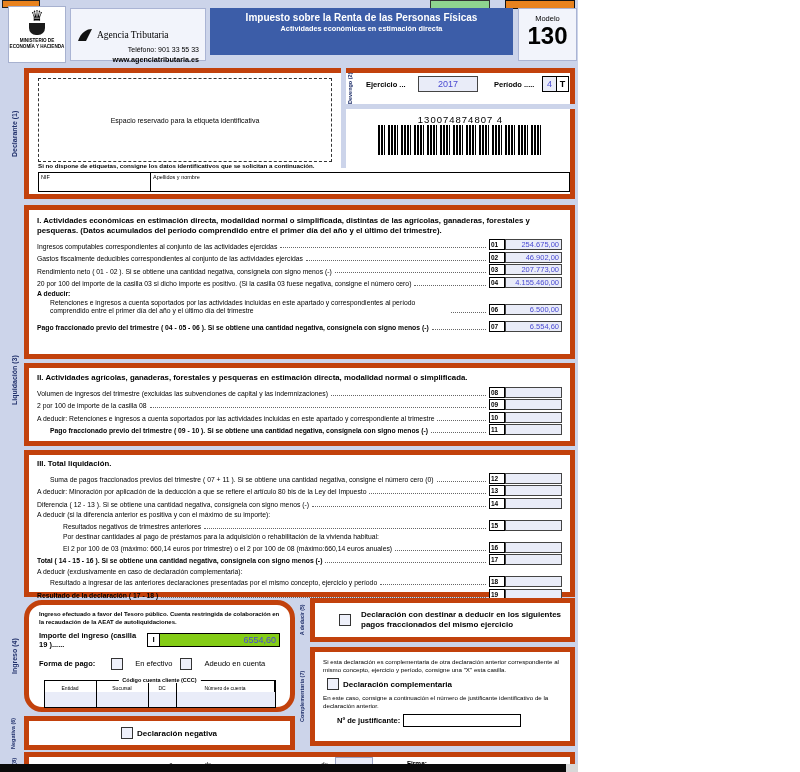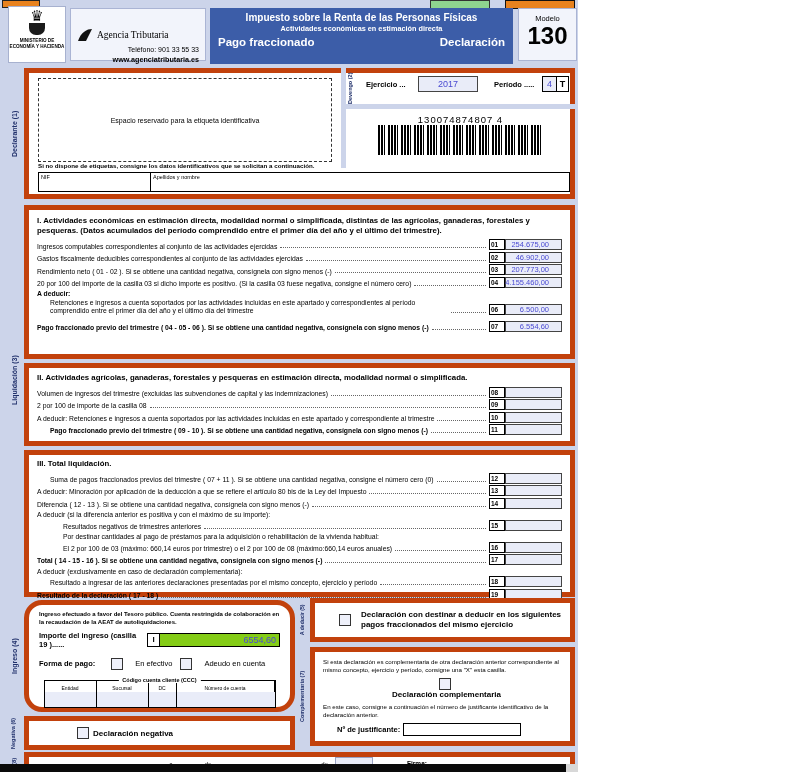--- a/index.html
+++ b/index.html
@@ -15,21 +15,21 @@
   
   #ministry-box{left:8px;top:6px;width:58px;height:57px;background:#fff;border:1px solid #a7b1cf;box-sizing:border-box;text-align:center;}
   #ministry-box .emblem{font-size:15px;line-height:14px;margin-top:2px;}
   #ministry-box .shield{width:16px;height:12px;background:#1b1b1b;border-radius:0 0 7px 7px;margin:0 auto;}
   #ministry-box .mname{font-size:4.6px;font-weight:bold;line-height:1.25;margin-top:3px;}
   #agency-box{left:70px;top:8px;width:136px;height:53px;background:#f2f4fb;border:1px solid #aab4d4;box-sizing:border-box;padding:19px 6px;}
   #agency-box .logo-row{display:flex;align-items:center;gap:4px;}
   #agency-box .at-name{font-family:"Liberation Serif",serif;font-size:9.5px;}
   #agency-box .phone{font-size:7px;text-align:right;margin-top:4px;}
   #agency-box .web{font-size:7.2px;font-weight:bold;text-align:right;margin-top:2px;}
-  #title-box{left:210px;top:8px;width:303px;height:56px;background:#3c5da8;color:#fff;box-sizing:border-box;padding:4px 8px;}
+  #title-box{left:210px;top:8px;width:303px;height:47px;background:#3c5da8;color:#fff;box-sizing:border-box;padding:4px 8px;}
   #title-box .t1{font-size:10px;font-weight:bold;text-align:center;}
   #title-box .t2{font-size:7.3px;font-weight:bold;text-align:center;margin-top:1px;}
   #title-box .t3{display:flex;justify-content:space-between;font-size:11.5px;font-weight:bold;margin-top:3px;}
   #model-box{left:518px;top:8px;width:59px;height:53px;background:#f2f4fb;border:1px solid #aab4d4;box-sizing:border-box;text-align:center;}
   #model-box .m1{font-size:7.5px;margin-top:5px;}
   #model-box .m2{font-size:24px;font-weight:bold;line-height:1.1;}
   
   #declarante-panel{left:24px;top:68px;width:551px;height:131px;}
   #dec-gap{left:341px;top:68px;width:5px;height:100px;background:#ccd4ea;}
   #dev-gap{left:346px;top:104px;width:229px;height:5px;background:#ccd4ea;}
@@ -52,21 +52,21 @@
   #tab-liquidacion{left:6px;top:300px;width:16px;height:160px;}
   #s1-panel{left:24px;top:205px;width:551px;height:154px;padding:6px 8px 4px;}
   #s2-panel{left:24px;top:363px;width:551px;height:83px;padding:5px 8px 4px;}
   #s3-panel{left:24px;top:450px;width:551px;height:147px;padding:4px 8px 4px;}
   .sec-title{font-size:7.8px;font-weight:bold;line-height:1.25;margin-bottom:4px;}
   .lrow{display:flex;align-items:flex-end;margin:1.5px 0;}
   .lrow .lab{font-size:6.8px;line-height:1.15;}
   .lrow .lab.b{font-weight:bold;}
   .lrow .leader{flex:1;border-bottom:1px dotted #666;margin:0 3px 2px 3px;min-width:6px;}
   .bnum{width:16px;height:11px;border:1px solid #000;background:#fff;font-size:6.5px;font-weight:bold;display:flex;align-items:center;padding-left:1px;box-sizing:border-box;flex:none;}
-  .bval{width:57px;height:11px;border:1px solid #444;background:#e9ecf8;color:#4a4ad2;font-size:7.5px;display:flex;align-items:center;justify-content:flex-end;padding-right:12px;box-sizing:border-box;flex:none;}
+  .bval{width:57px;height:11px;border:1px solid #444;background:#e9ecf8;color:#4a4ad2;font-size:7.5px;display:flex;align-items:center;justify-content:flex-end;padding-right:2px;box-sizing:border-box;flex:none;}
   .hline{font-size:6.8px;margin:2.5px 0 1px;}
   .hline.b{font-weight:bold;}
   .ind1{padding-left:13px;}
   .ind2{padding-left:26px;}
   .w400{width:398px;flex:none;}
   .mt6{margin-top:6px;align-items:flex-end;}
   
   #tab-ingreso{left:6px;top:602px;width:16px;height:108px;}
   #ingreso-panel{left:24px;top:600px;width:271px;height:112px;padding:6px 10px;border-radius:18px;}
   #ingreso-panel .note{font-size:6px;font-weight:bold;line-height:1.3;}
@@ -86,27 +86,27 @@
   .ccc .hc:last-child{border-right:none;}
   .ccc .bc{height:15px;background:#e9ecf8;border-right:1px solid #000;}
   .ccc .bc:last-child{border-right:none;}
   
   #tab-adeducir{left:296px;top:598px;width:13px;height:44px;font-size:5px;}
   #adeducir-panel{left:310px;top:598px;width:265px;height:44px;display:flex;align-items:center;padding:0 8px 0 24px;}
   #adeducir-panel .dl{font-size:8px;font-weight:bold;line-height:1.25;margin-left:10px;}
   #tab-comp{left:296px;top:647px;width:13px;height:99px;font-size:5.5px;}
   #comp-panel{left:310px;top:647px;width:265px;height:99px;padding:6px 8px;}
   #comp-panel .intro,#comp-panel .note2{font-size:6.2px;line-height:1.3;}
-  #comp-panel .cbrow{display:flex;align-items:center;margin:4px 0 4px 4px;flex-direction:column;}
+  #comp-panel .cbrow{display:flex;align-items:center;margin:4px 0 4px 4px;}
   #comp-panel .cbrow .cbl{font-size:8px;font-weight:bold;}
   .just-row{display:flex;align-items:center;margin:4px 0 0 14px;}
   .just-row .jlab{font-size:7.5px;font-weight:bold;}
   .just-row .jbox{width:118px;height:13px;border:1px solid #000;background:#fff;margin-left:3px;box-sizing:border-box;}
   #tab-negativa{left:6px;top:714px;width:16px;height:38px;font-size:5.5px;}
-  #negativa-panel{left:24px;top:716px;width:271px;height:34px;display:flex;align-items:center;padding-left:48px;}
+  #negativa-panel{left:24px;top:716px;width:271px;height:34px;display:flex;align-items:center;padding-left:92px;}
   #negativa-panel .cbl{font-size:8px;font-weight:bold;}
   #tab-8{left:6px;top:752px;width:16px;height:18px;font-size:6px;}
   #firma-panel{left:24px;top:752px;width:551px;height:20px;padding:4px 0 0 16px;display:flex;align-items:flex-end;}
   .dline{border-bottom:1px solid #000;height:8px;}
   .dl1{width:118px;} .dl2{width:26px;} .dl3{width:104px;}
   .dtxt{font-size:6px;margin:0 3px;}
   .ybox{width:38px;height:10px;background:#e9ecf8;border:1px solid #9aa3c4;box-sizing:border-box;margin-left:4px;}
   .firma-lab{font-size:6.5px;font-weight:bold;margin-left:34px;}
   #blackbar{left:0;top:764px;width:566px;height:8px;background:#0a0a0a;}
   #graybar{left:566px;top:764px;width:12px;height:8px;background:#d8d8d8;}
@@ -131,24 +131,20 @@
           <path d="M1 13 C4 4 10 1 15 1 L9 13 Z" fill="#111"></path>
         </svg>
       <span class="at-name">Agencia Tributaria</span>
     </div>
     <div class="phone">Teléfono: 901 33 55 33</div>
     <div class="web">www.agenciatributaria.es</div>
   </div>
   <div class="abs" id="title-box">
     <div class="t1">Impuesto sobre la Renta de las Personas Físicas</div>
     <div class="t2">Actividades económicas en estimación directa</div>
-    <div class="t3">
-      <span>Pago fraccionado</span>
-      <span>Declaración</span>
-    </div>
   </div>
   <div class="abs" id="model-box">
     <div class="m1">Modelo</div>
     <div class="m2">130</div>
   </div>
 
   <div class="abs panel" id="declarante-panel"></div>
   <div class="abs" id="dec-gap"></div>
   <div class="abs vtab" id="tab-declarante">Declarante (1)</div>
   <div class="etiqueta-box">Espacio reservado para la etiqueta identificativa</div>

